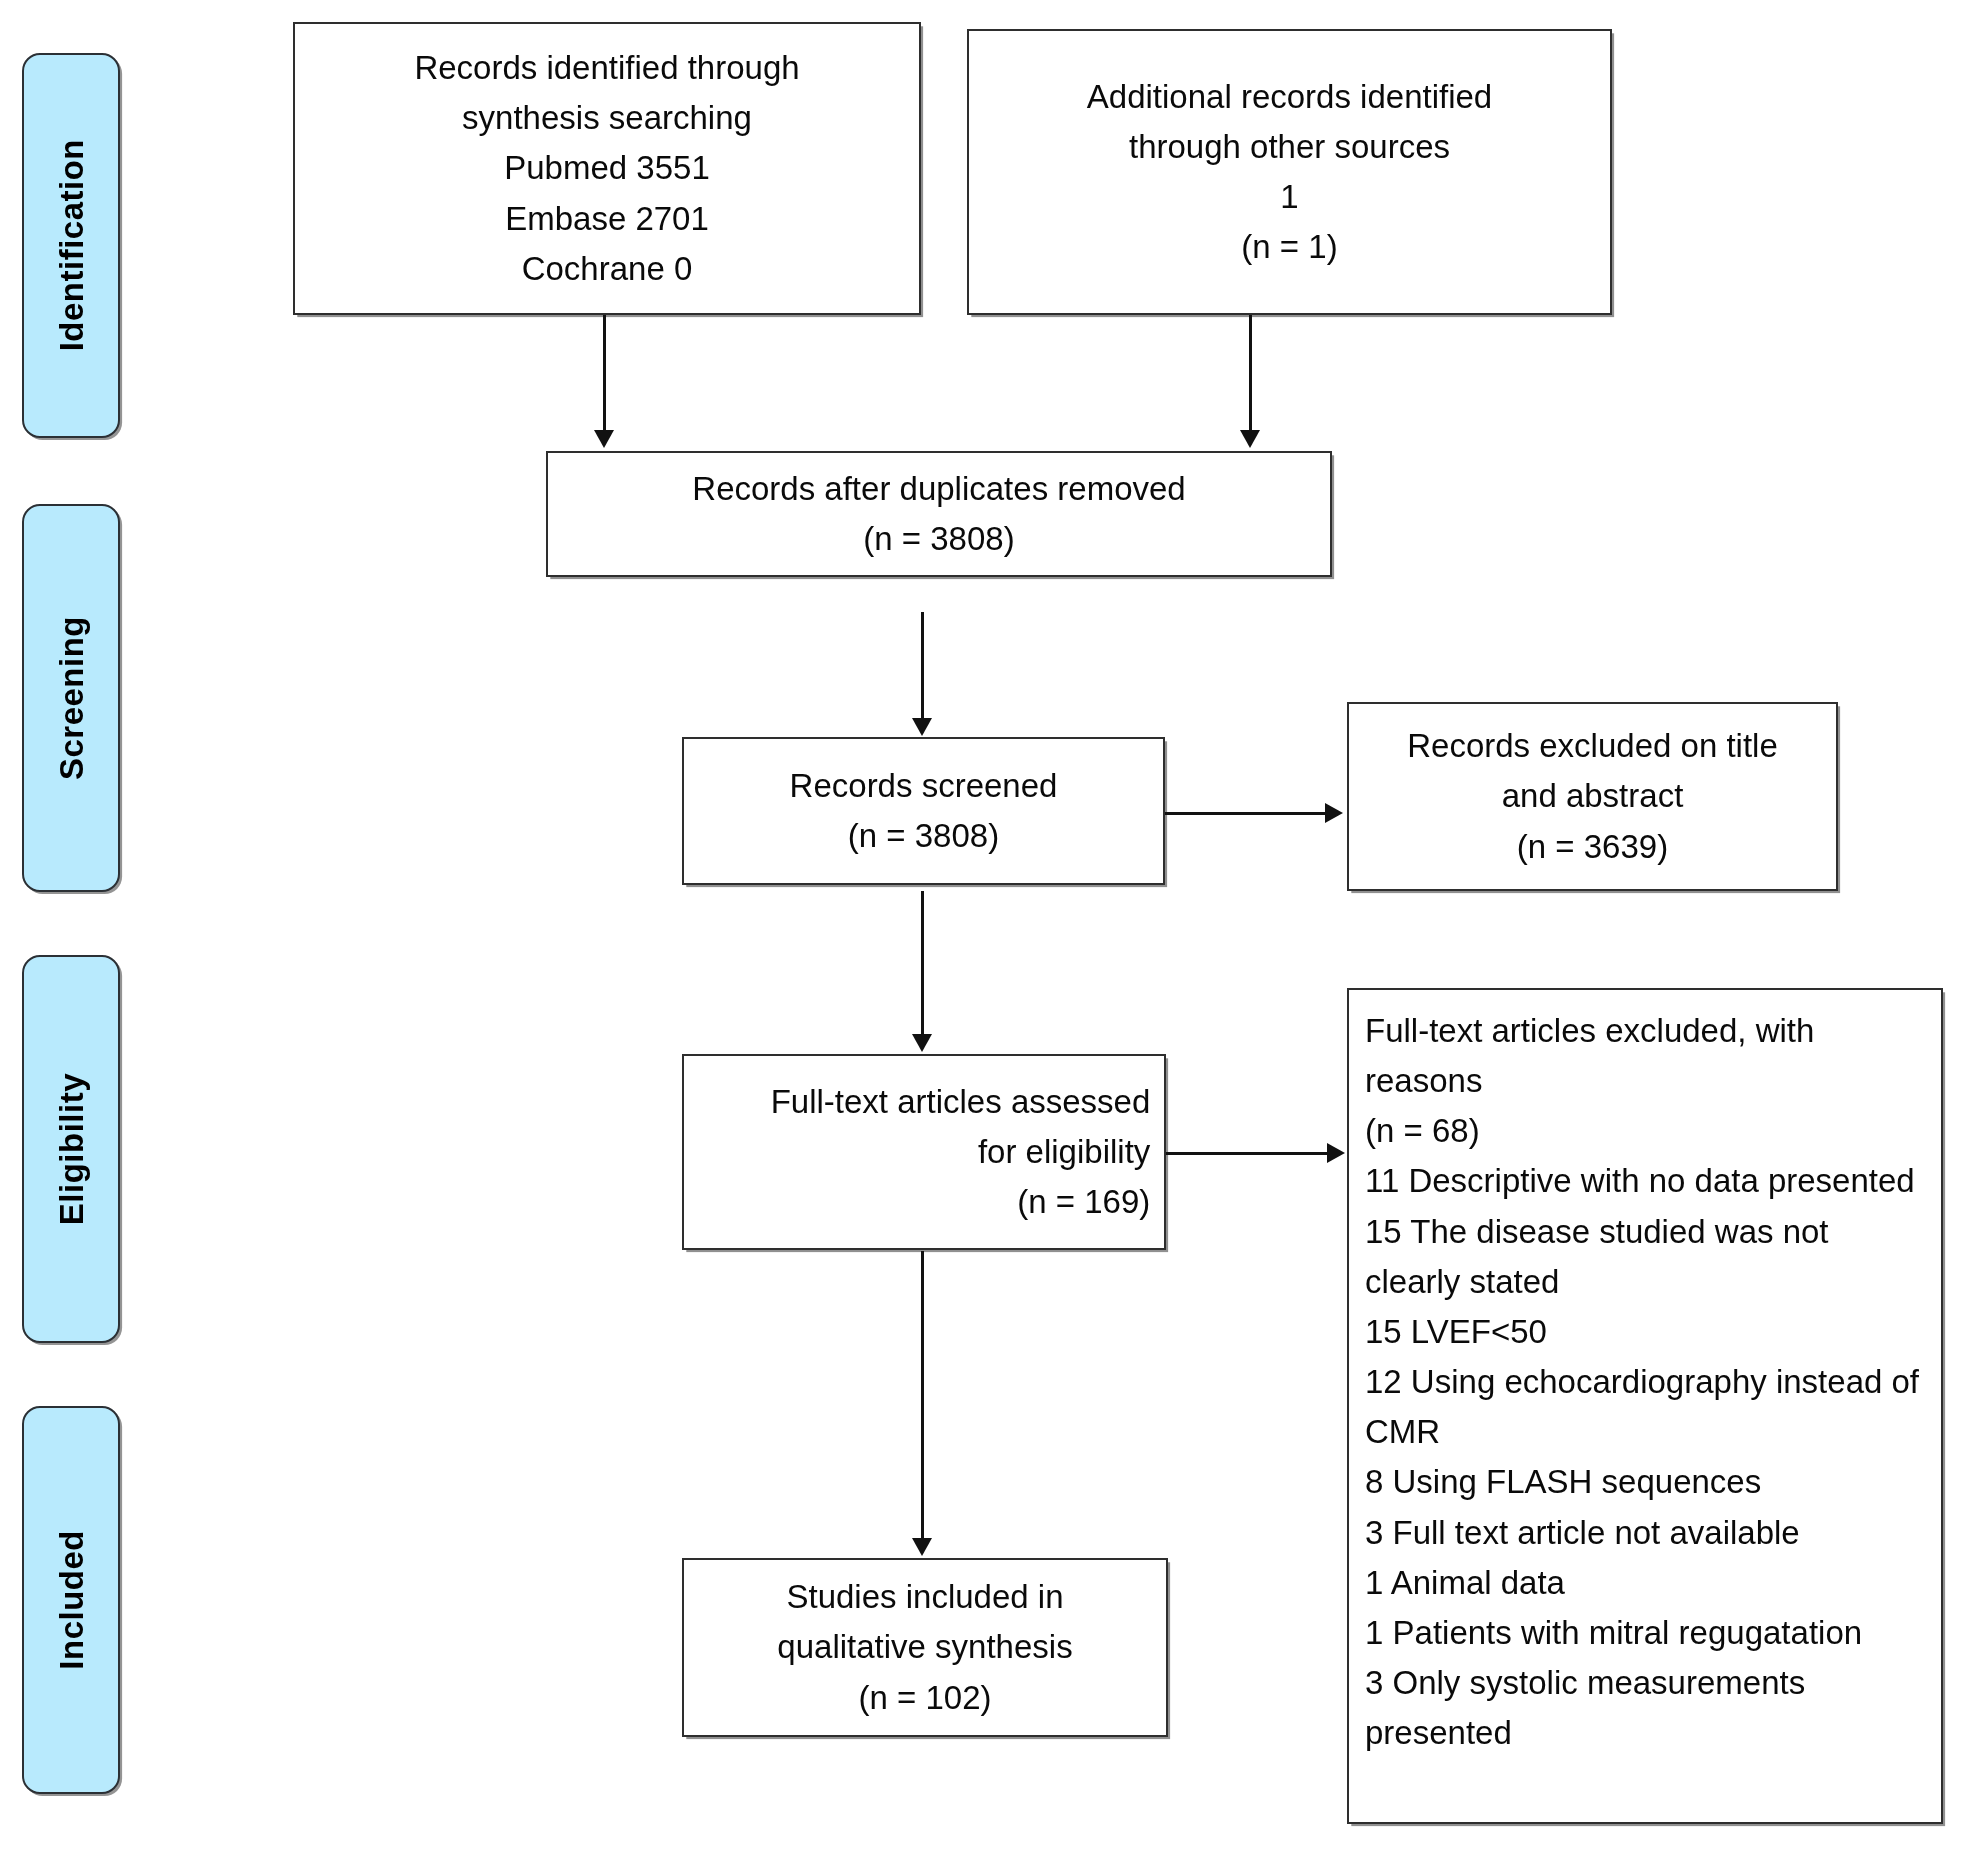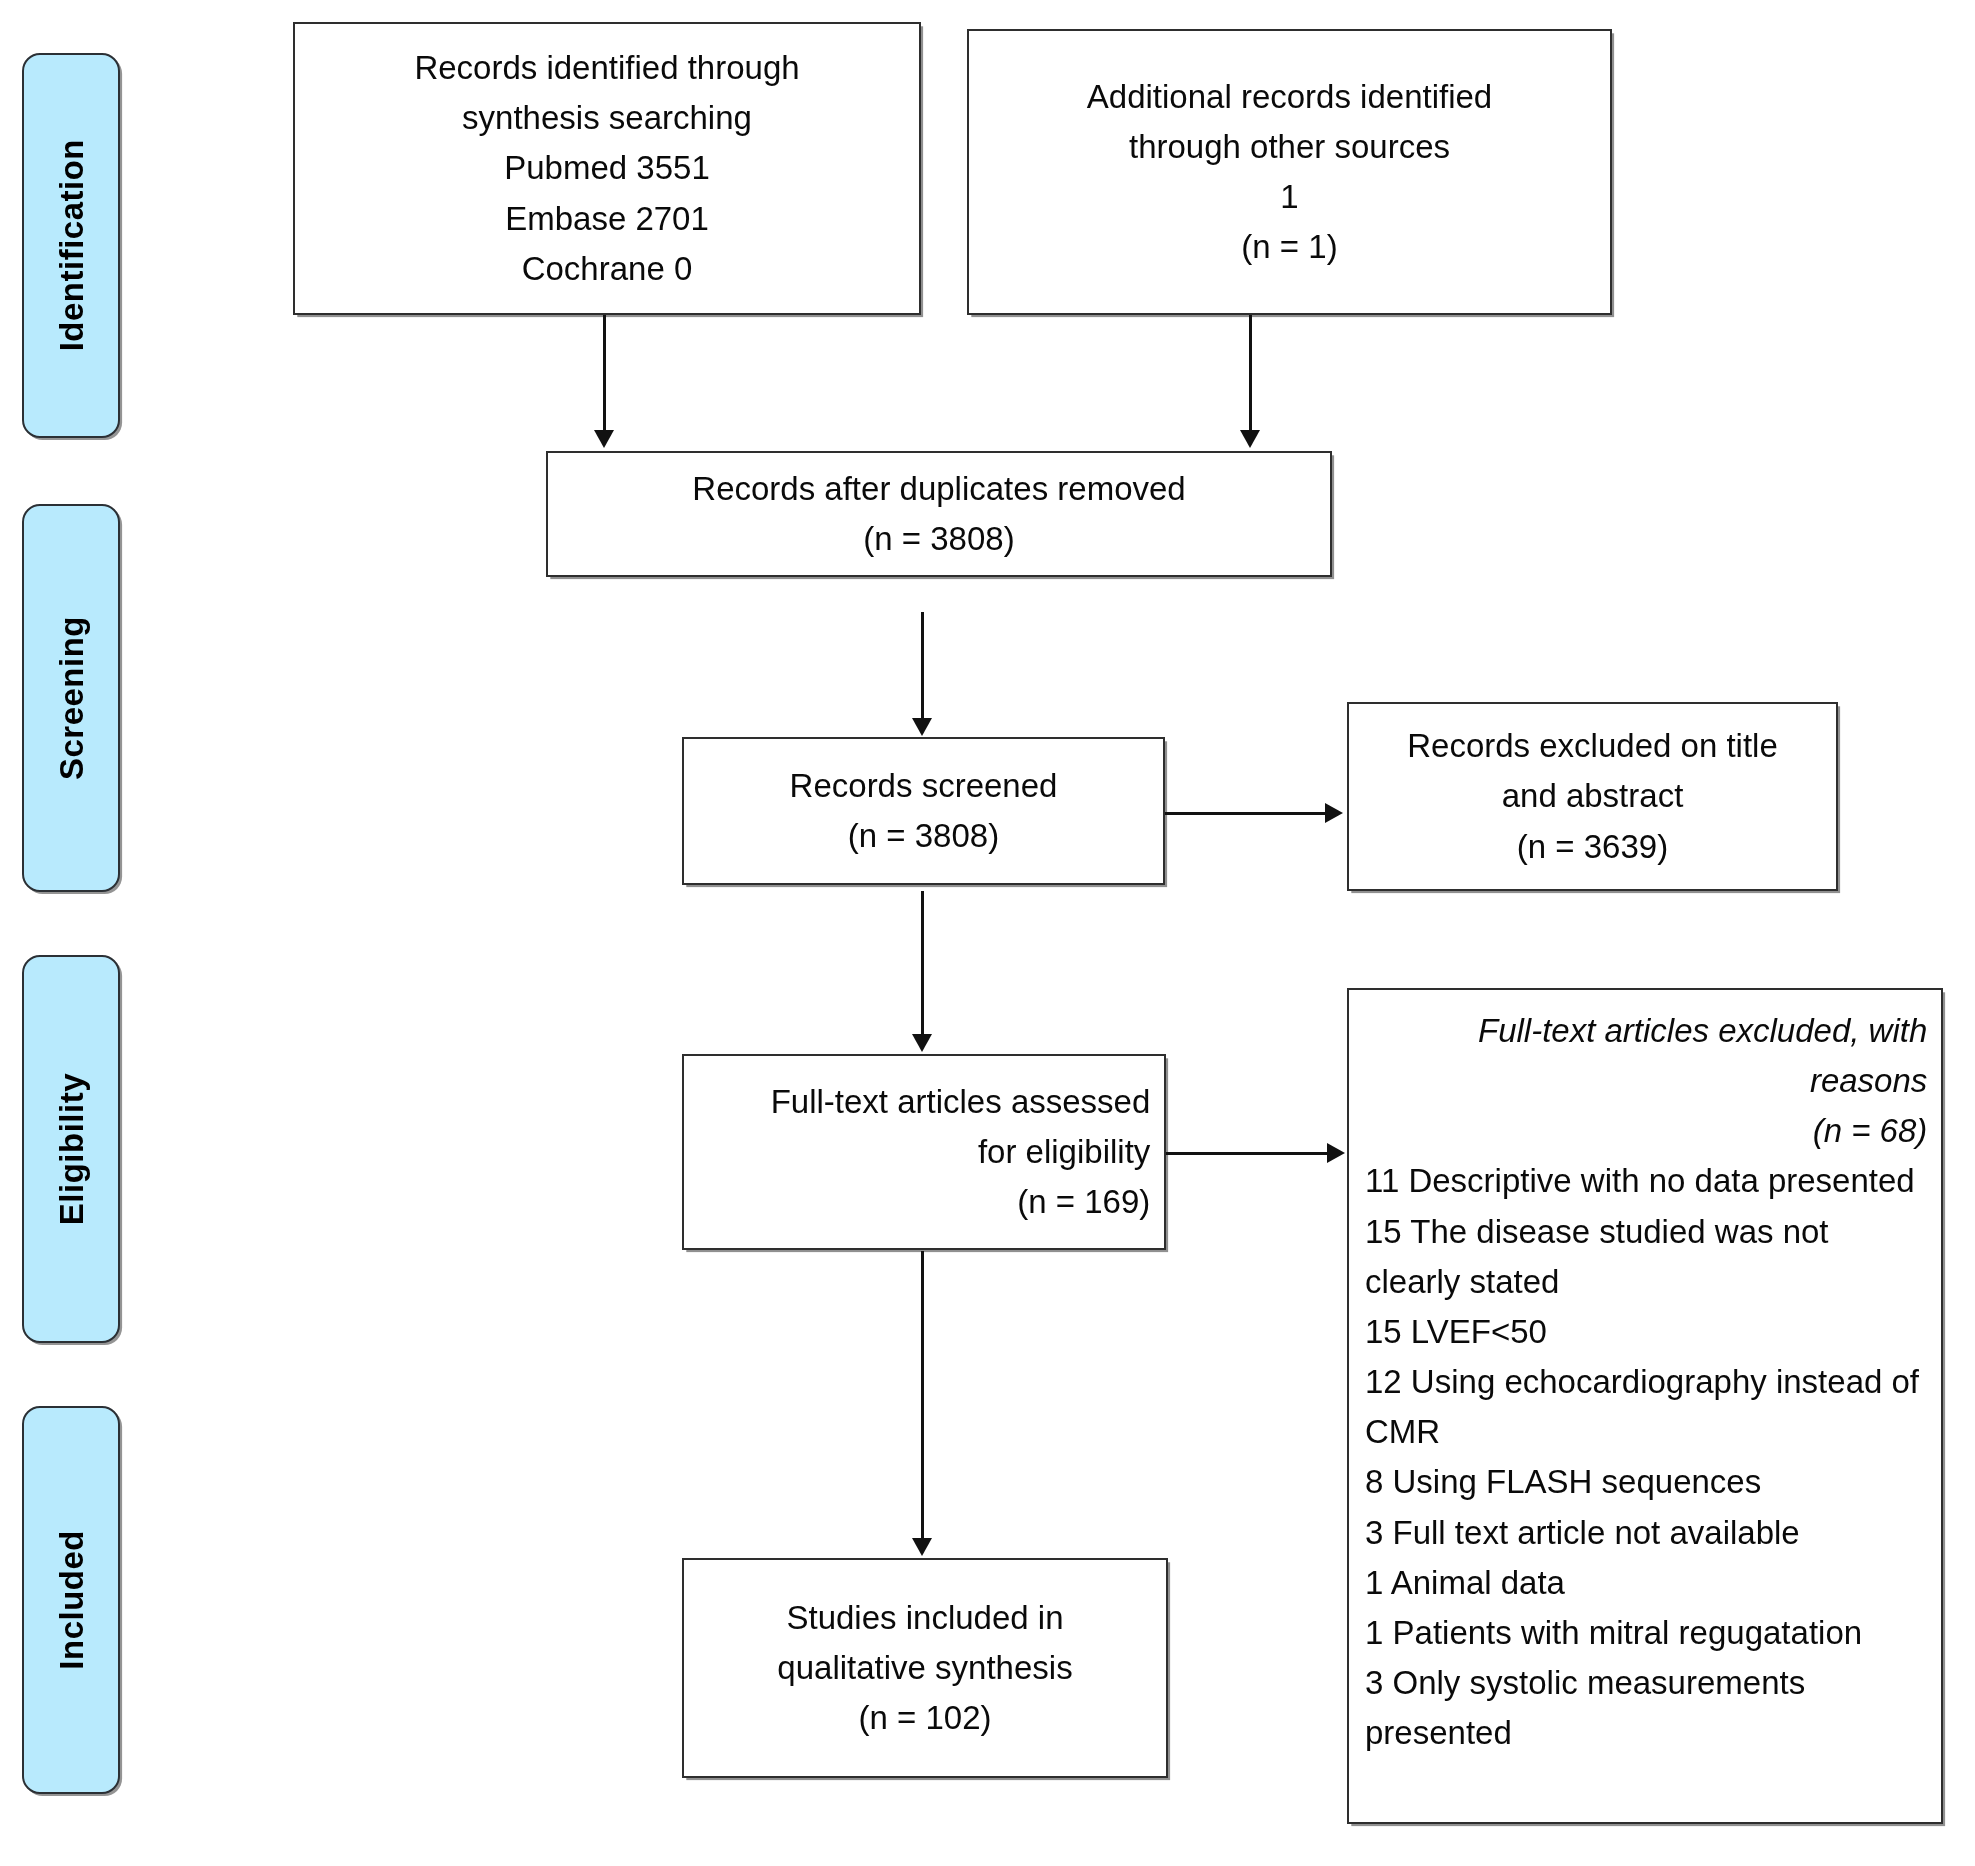--- a/index.html
+++ b/index.html
@@ -60,23 +60,22 @@
     color: #0a0a0a;
     text-align: center;
     white-space: nowrap;
   }
   .flow-box.reasons {
     justify-content: flex-start;
     align-items: stretch;
     padding: 16px 13.7px 10.6px 16px;
   }
   .flow-box.reasons .line.center {
-    text-align: right;
+    text-align: left;
     white-space: nowrap;
-    font-style: italic;
   }
   .flow-box.reasons .line.item {
     text-align: left;
     white-space: normal;
   }
 
   
   .vline {
     position: absolute;
     background: #111111;
@@ -191,20 +190,20 @@
     <div class="line item">8 Using FLASH sequences</div>
     <div class="line item">3 Full text article not available</div>
     <div class="line item">1 Animal data</div>
     <div class="line item">1 Patients with mitral regugatation</div>
     <div class="line item">3 Only systolic measurements presented</div>
   </div>
 
   <div class="vline" style="left:921px; top:1251px; height:290px;"></div>
   <div class="arrow-down" style="left:912px; top:1538px;"></div>
 
-  <div class="flow-box" style="left:682px; top:1558px; width:486px; height:220px;">
+  <div class="flow-box" style="left:682px; top:1558px; width:486px; height:179px;">
     <div class="line">Studies included in</div>
     <div class="line">qualitative synthesis</div>
     <div class="line">(n = 102)</div>
   </div>
 
 </div>
 
 
 </body></html>

